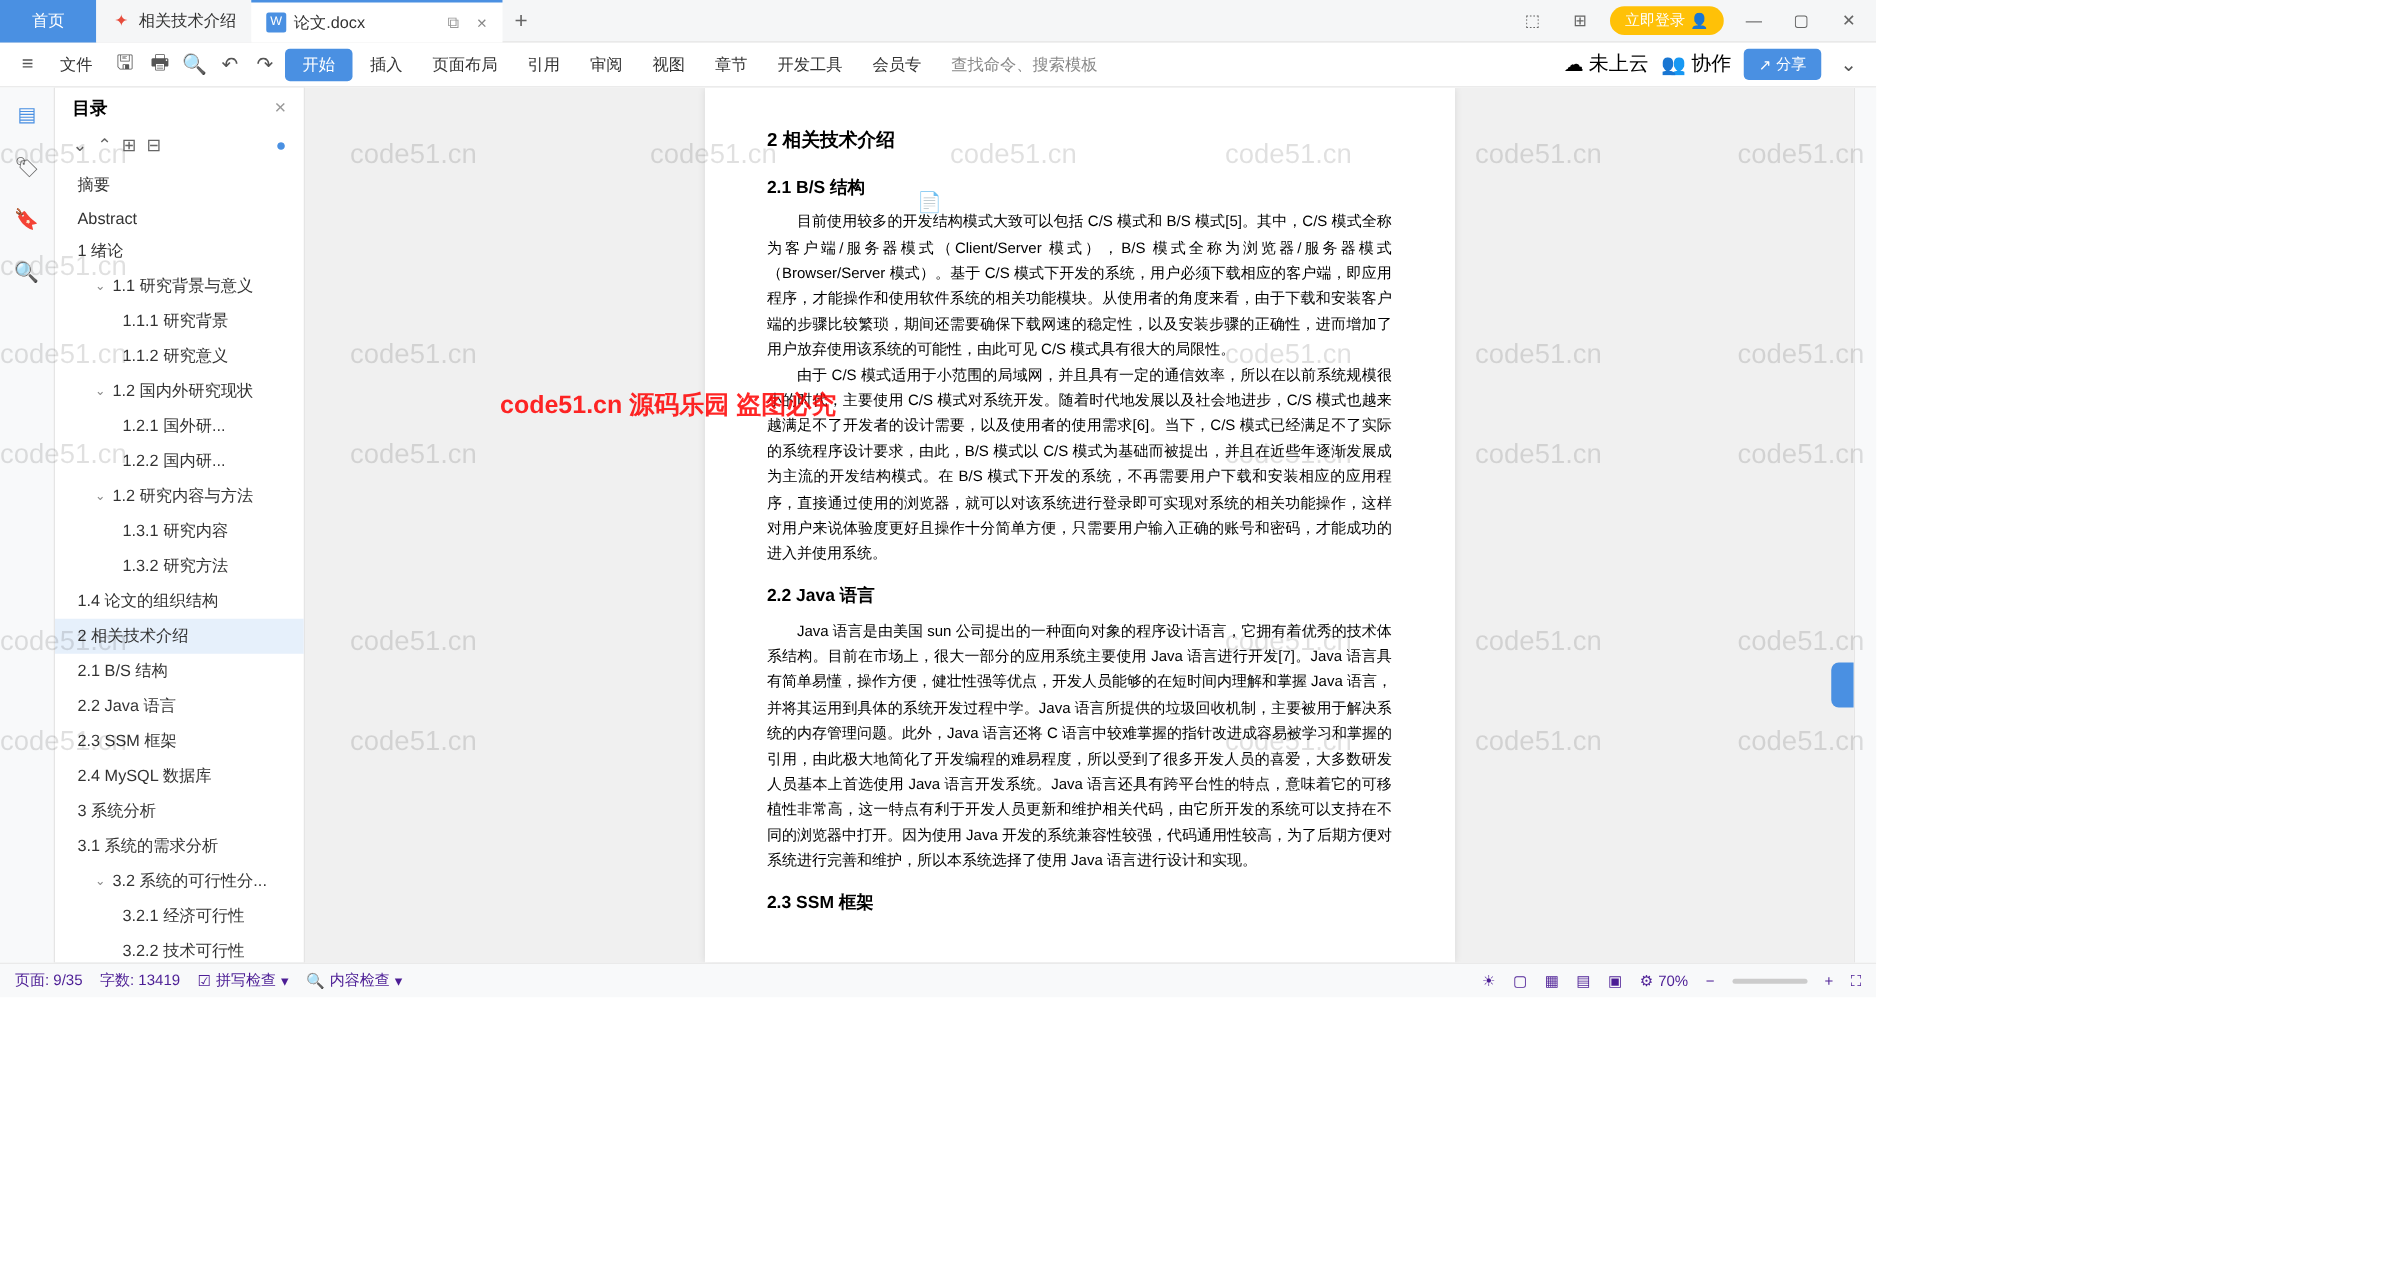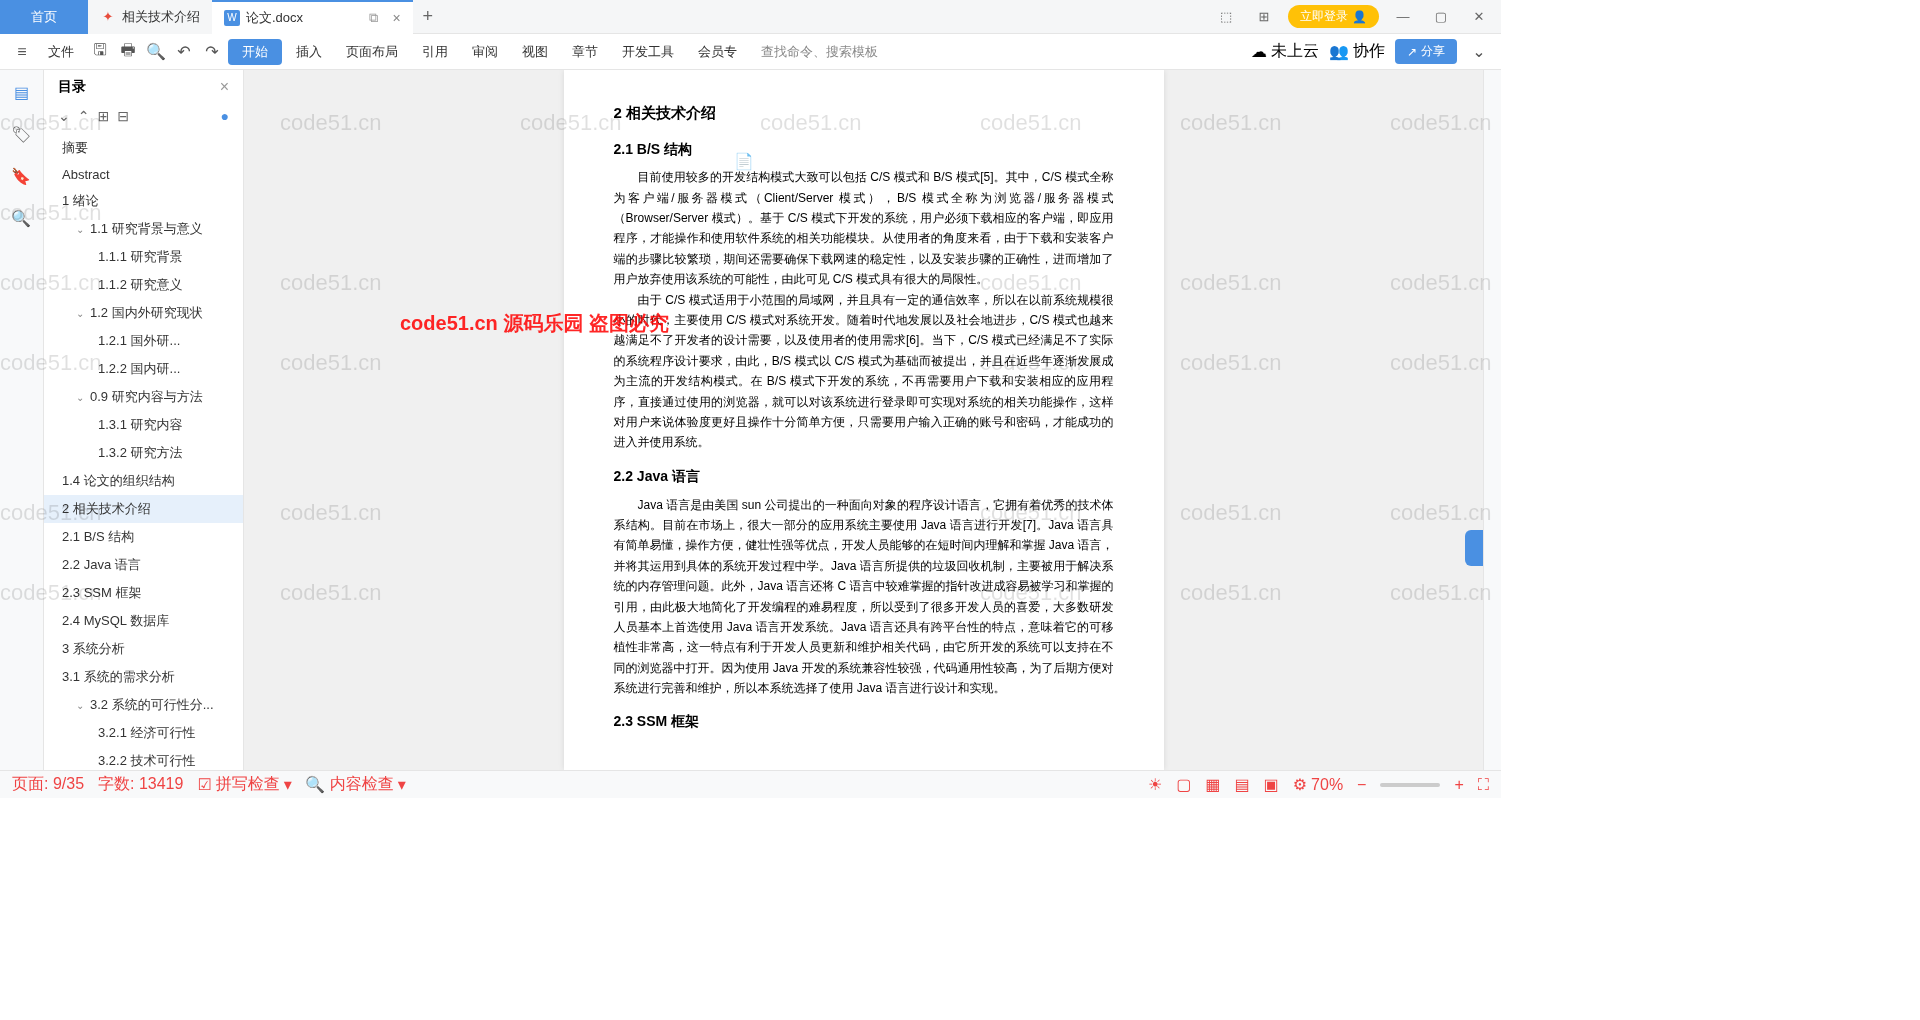--- a/index.html
+++ b/index.html
@@ -1,19 +1,19 @@
 <!DOCTYPE html>
 <html><head>
 <meta charset="utf-8">
 <style>
 * { margin: 0; padding: 0; box-sizing: border-box; font-family: "Microsoft YaHei", sans-serif; }
 body { background: #fff; overflow: hidden; width: 1501px; height: 798px; position: relative; }
 .titlebar { height: 34px; background: #f5f6f7; display: flex; align-items: center; border-bottom: 1px solid #e5e5e5; }
 .tab { height: 34px; display: flex; align-items: center; padding: 0 12px; font-size: 13px; gap: 6px; cursor: pointer; }
-.tab.home { background: #4a90e2; color: #fff; width: 88px; justify-content: center; }
+.tab.home { background: #4a90e2; color: #fff; width: 77px; justify-content: center; }
 .tab.inactive { background: #f5f6f7; color: #333; }
 .tab.active { background: #fff; color: #333; border-top: 2px solid #4a90e2; }
 .tab-icon { width: 16px; height: 16px; display: inline-flex; align-items: center; justify-content: center; }
 .tab-close { color: #888; font-size: 14px; margin-left: 8px; }
 .tab-add { padding: 0 10px; color: #666; font-size: 18px; }
 .titlebar-right { margin-left: auto; display: flex; align-items: center; gap: 10px; padding-right: 8px; }
 .login-btn { background: #ffc107; color: #fff; padding: 3px 12px; border-radius: 12px; font-size: 12px; display: flex; align-items: center; gap: 4px; }
 .win-btn { width: 28px; height: 28px; display: flex; align-items: center; justify-content: center; color: #666; font-size: 13px; }
 .menubar { height: 36px; display: flex; align-items: center; padding: 0 10px; gap: 4px; border-bottom: 1px solid #e5e5e5; }
 .toolbar-icon { width: 24px; height: 24px; display: flex; align-items: center; justify-content: center; color: #555; cursor: pointer; }
@@ -37,21 +37,21 @@
 .toc-item .chev { width: 14px; display: inline-block; color: #888; font-size: 10px; }
 .toc-l1 { padding-left: 18px; }
 .toc-l2 { padding-left: 32px; }
 .toc-l3 { padding-left: 54px; text-align: center; }
 .doc-area { flex: 1; background: #f0f0f0; position: relative; overflow: hidden; display: flex; justify-content: center; }
 .page { background: #fff; width: 600px; margin-top: 0; padding: 30px 50px 0 50px; box-shadow: 0 0 6px rgba(0,0,0,0.1); font-size: 12px; line-height: 1.7; color: #000; font-family: SimSun, serif; }
 .page h2 { font-size: 15px; font-weight: bold; margin-bottom: 12px; }
 .page h3 { font-size: 14px; font-weight: bold; margin: 12px 0 6px 0; }
 .page p { text-indent: 2em; text-align: justify; }
 .right-pane { width: 18px; background: #f8f9fa; border-left: 1px solid #e5e5e5; }
-.statusbar { height: 28px; background: #f8f9fa; border-top: 1px solid #e5e5e5; display: flex; align-items: center; padding: 0 12px; font-size: 16px; color: #ef4444; gap: 14px; }
+.statusbar { height: 28px; background: #f8f9fa; border-top: 1px solid #e5e5e5; display: flex; align-items: center; padding: 0 12px; font-size: 12px; color: #4c1d95; gap: 14px; }
 .statusbar .spacer { flex: 1; }
 .status-item { display: flex; align-items: center; gap: 4px; cursor: pointer; }
 .watermark { position: absolute; color: rgba(0,0,0,0.12); font-size: 22px; pointer-events: none; }
 .watermark-red { position: absolute; color: rgba(255,0,0,0.85); font-size: 20px; font-weight: bold; pointer-events: none; white-space: nowrap; }
 .side-tab { position: absolute; right: 0; top: 460px; width: 18px; height: 36px; background: #4a90e2; border-radius: 6px 0 0 6px; }
 .page-icon { position: absolute; left: 490px; top: 82px; color: #999; font-size: 16px; }
 </style>
 </head>
 <body>
 
@@ -148,21 +148,21 @@
       <div class="toc-item toc-l3">1.1.1 研究背景</div>
       <div class="toc-item toc-l3">1.1.2 研究意义</div>
       <div class="toc-item toc-l2">
           <span class="chev">⌄</span>
           <span>1.2 国内外研究现状</span>
         </div>
       <div class="toc-item toc-l3">1.2.1 国外研...</div>
       <div class="toc-item toc-l3">1.2.2 国内研...</div>
       <div class="toc-item toc-l2">
           <span class="chev">⌄</span>
-          <span>0.9 研究内容与方法</span>
+          <span>1.2 研究内容与方法</span>
         </div>
       <div class="toc-item toc-l3">1.3.1 研究内容</div>
       <div class="toc-item toc-l3">1.3.2 研究方法</div>
       <div class="toc-item toc-l1">1.4 论文的组织结构</div>
       <div class="toc-item toc-l1 selected">2 相关技术介绍</div>
       <div class="toc-item toc-l1">2.1 B/S 结构</div>
       <div class="toc-item toc-l1">2.2 Java 语言</div>
       <div class="toc-item toc-l1">2.3 SSM 框架</div>
       <div class="toc-item toc-l1">2.4 MySQL 数据库</div>
       <div class="toc-item toc-l1">3 系统分析</div>

